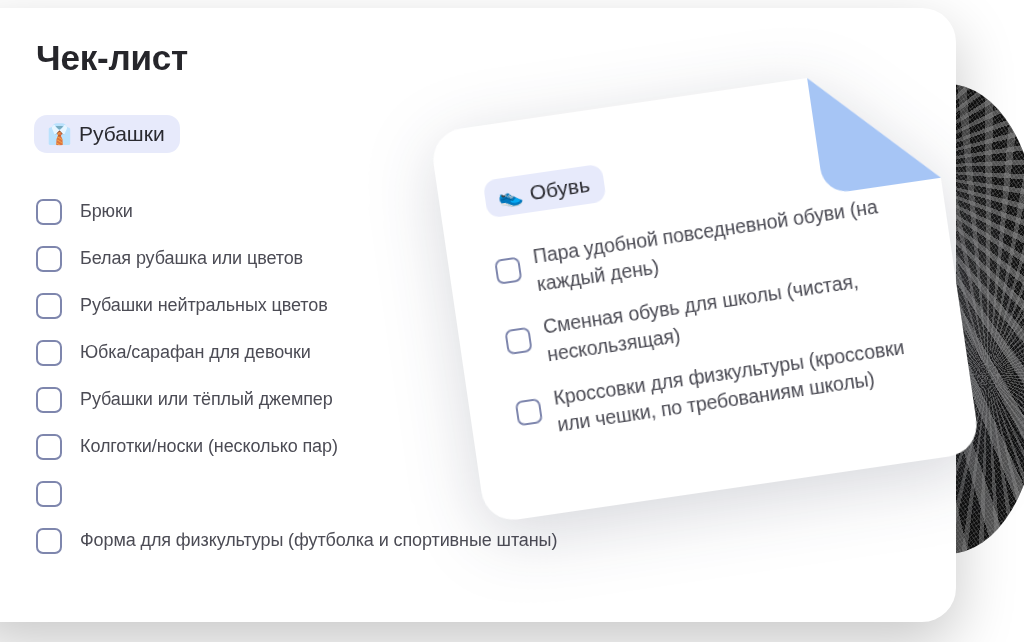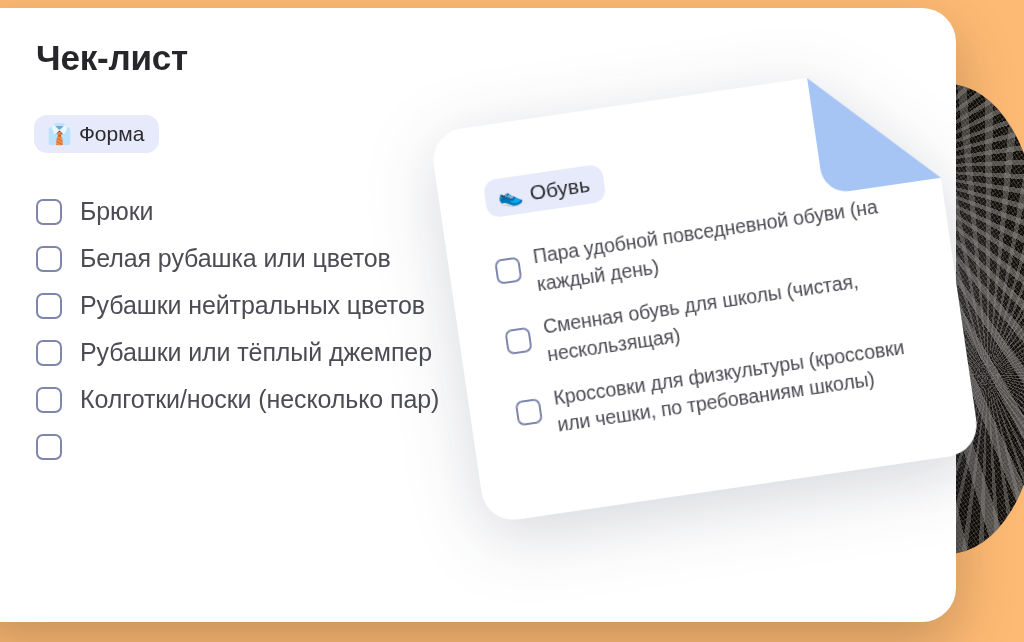--- a/index.html
+++ b/index.html
@@ -16,21 +16,21 @@
     -webkit-font-smoothing: antialiased;
   }
 
   
   #stage {
     position: absolute;
     inset: 0;
     width: 1024px;
     height: 642px;
     overflow: hidden;
-    background: #fdba74;
+    background: #ffffff;
   }
 
   
   .blob {
     position: absolute;
     left: 858px;
     top: 84px;
     width: 180px;
     height: 470px;
     border-radius: 90px / 150px;
@@ -117,21 +117,21 @@
   .cbx {
     flex: 0 0 auto;
     width: 22px;
     height: 22px;
     border: 2.6px solid #7e86ad;
     border-radius: 7px;
     background: #ffffff;
     box-sizing: content-box;
   }
   .row-label {
-    font-size: 25px;
+    font-size: 18px;
     color: #4c4c55;
     white-space: nowrap;
     letter-spacing: -0.1px;
   }
 
   
   .card-front-wrap {
     position: absolute;
     left: 455px;
     top: 95px;
@@ -197,46 +197,54 @@
 <div id="stage">
 
   <div class="blob"></div>
 
   <div class="card-main">
 
     <div class="title">Чек-лист</div>
 
     <div class="chip chip-main">
       <span class="emoji">👔</span>
-      <span>Форма</span>
+      <span>Рубашки</span>
     </div>
 
     <div class="list-main">
       <div class="row">
         <span class="cbx"></span>
         <span class="row-label">Брюки</span>
       </div>
       <div class="row">
         <span class="cbx"></span>
         <span class="row-label">Белая рубашка или цветов</span>
       </div>
       <div class="row">
         <span class="cbx"></span>
         <span class="row-label">Рубашки нейтральных цветов</span>
       </div>
       <div class="row">
         <span class="cbx"></span>
+        <span class="row-label">Юбка/сарафан для девочки</span>
+      </div>
+      <div class="row">
+        <span class="cbx"></span>
         <span class="row-label">Рубашки или тёплый джемпер</span>
       </div>
       <div class="row">
         <span class="cbx"></span>
         <span class="row-label">Колготки/носки (несколько пар)</span>
       </div>
       <div class="row">
         <span class="cbx"></span>
+      </div>
+      <div class="row">
+        <span class="cbx"></span>
+        <span class="row-label">Форма для физкультуры (футболка и спортивные штаны)</span>
       </div>
     </div>
   </div>
 
   <div class="card-front-wrap">
     <div class="card-front"></div>
     <div class="fold"></div>
 
     <div class="chip chip-front">
       <span class="emoji">👟</span>

